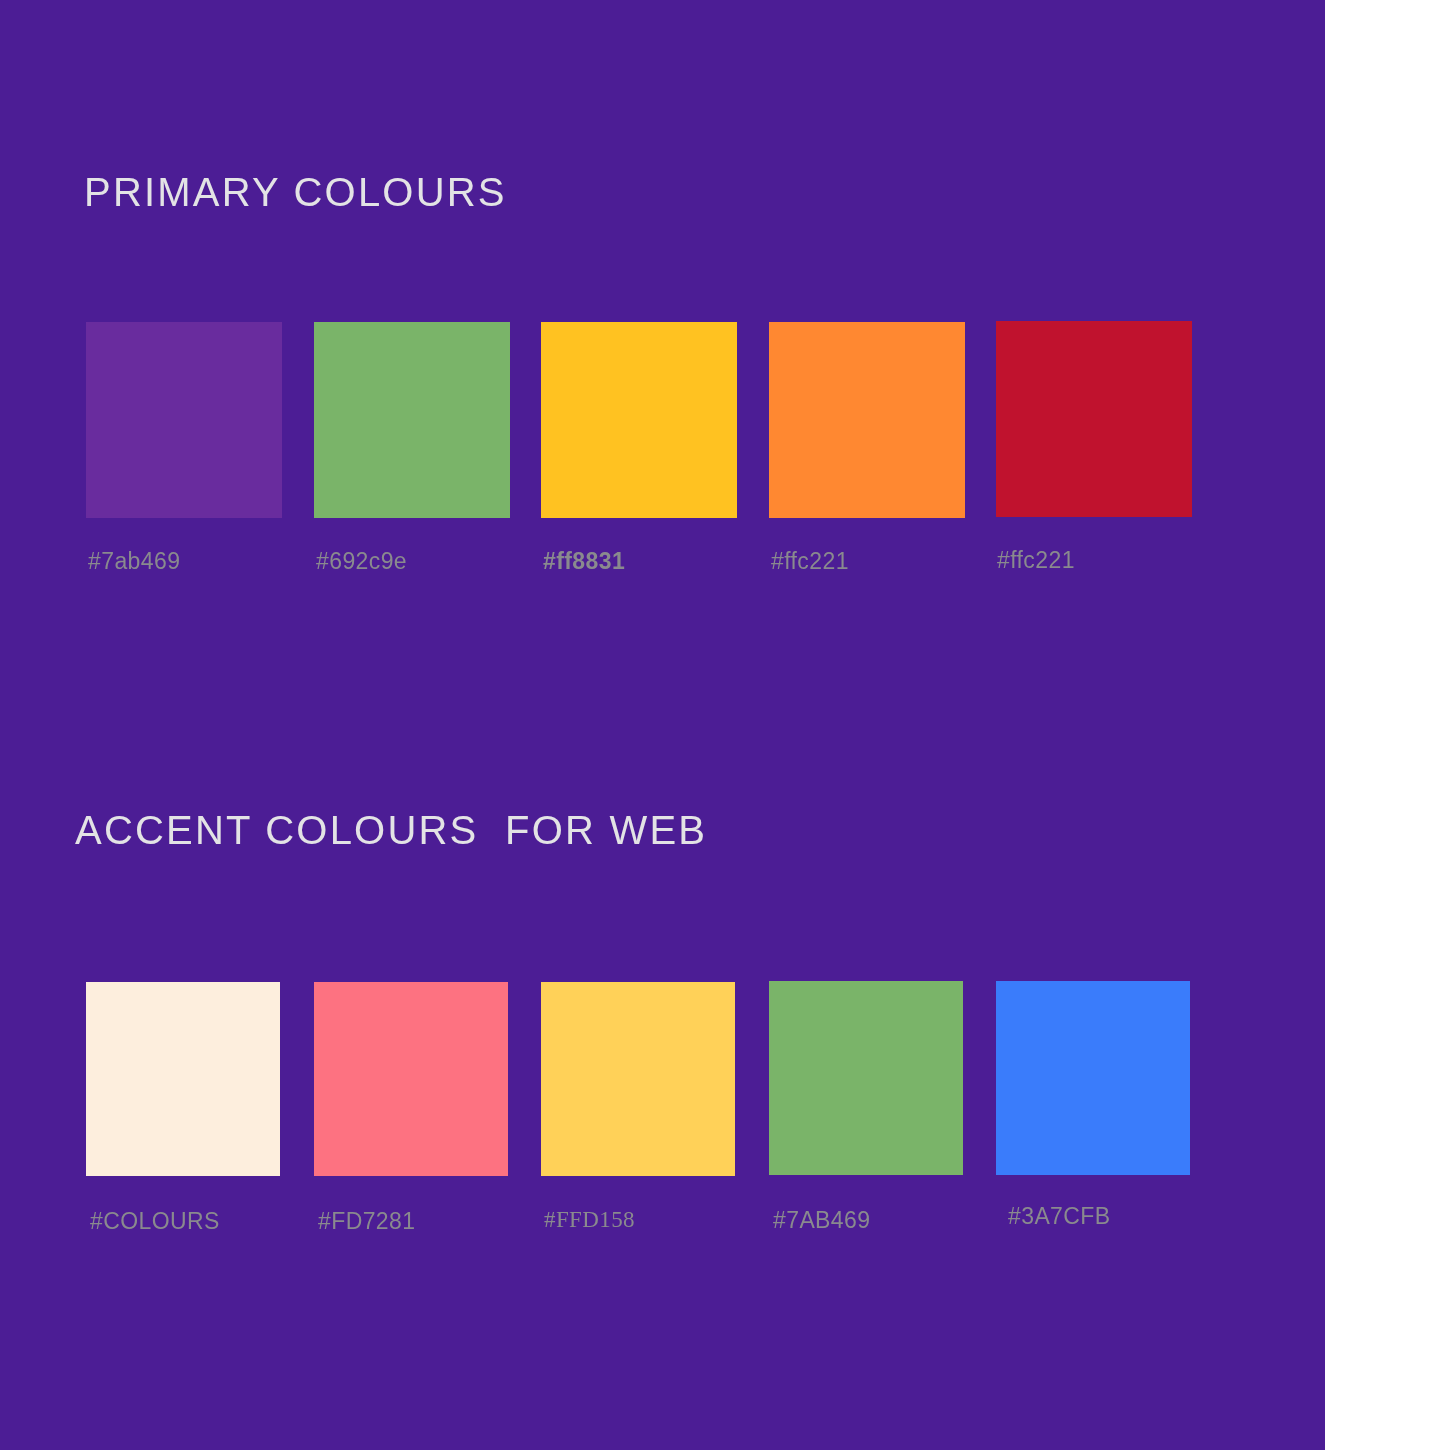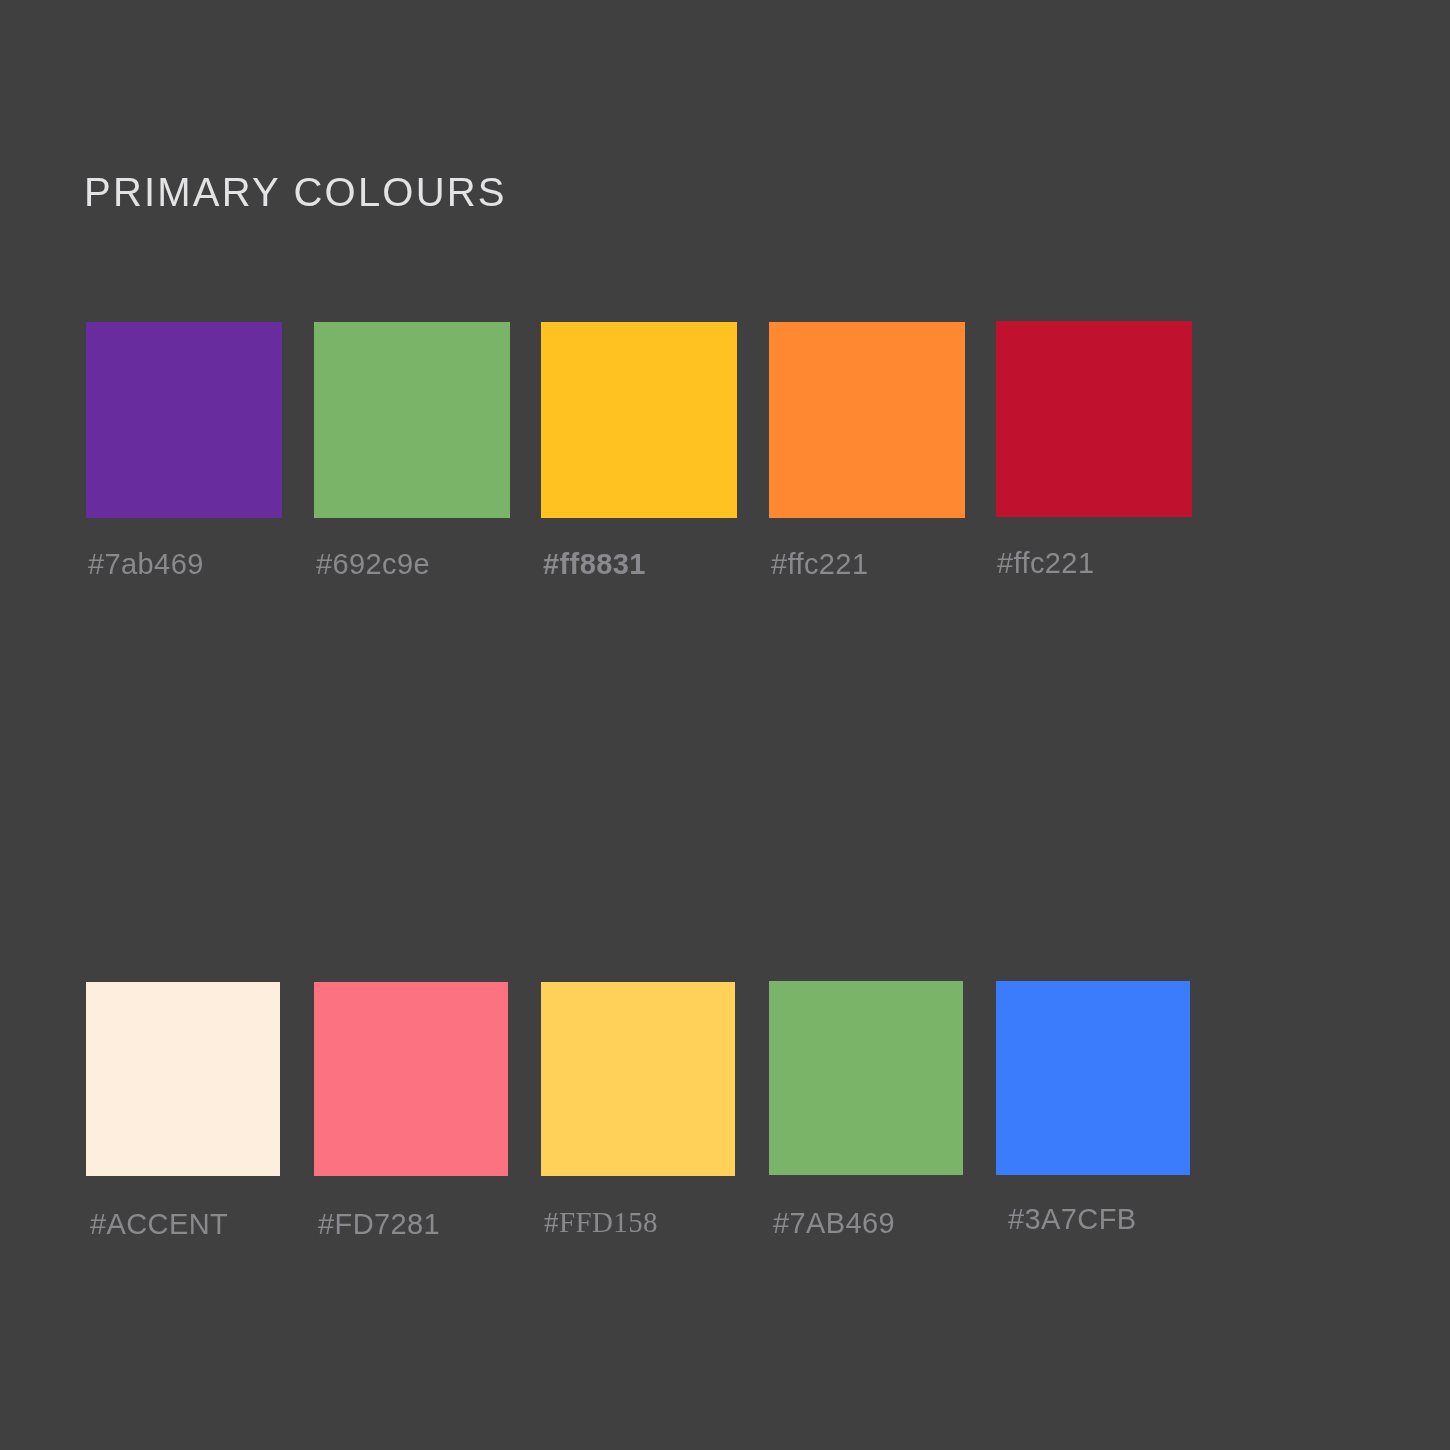--- a/index.html
+++ b/index.html
@@ -11,23 +11,23 @@
   body {
     width: 1450px;
     height: 1450px;
     font-family: "Liberation Sans", sans-serif;
     -webkit-font-smoothing: antialiased;
     overflow: hidden;
   }
 
   .page {
     position: relative;
-    width: 1450px;
+    width: 1325px;
     height: 1450px;
-    background: #404040;
+    background: #4c1d95;
   }
 
   
   .section-title {
     position: absolute;
     font-family: "Liberation Sans", sans-serif;
     font-size: 40px;
     font-weight: 400;
     letter-spacing: 2.2px;
     color: #e3e3e5;
@@ -51,21 +51,21 @@
 
   .swatch-chip {
     position: absolute;
     left: 0;
     top: 0;
   }
 
   .swatch-label {
     position: absolute;
     font-family: "Liberation Sans", sans-serif;
-    font-size: 29px;
+    font-size: 23px;
     font-weight: 400;
     letter-spacing: 0.4px;
     color: #8a8a8e;
     white-space: pre;
     line-height: 1;
   }
 
   
   .r1 .swatch-chip { width: 196px; height: 196px; }
   .r1 .c0 { left: 86px;  top: 322px; }
@@ -116,26 +116,27 @@
       <div class="swatch-label" style="color: rgb(138, 138, 142);">#ffc221</div>
     </div>
 
     <div class="swatch-cell c4">
       <div class="swatch-chip" style="background-color: rgb(192, 18, 46);"></div>
       <div class="swatch-label" style="color: rgb(138, 138, 142);">#ffc221</div>
     </div>
 
   </div>
 
+  <div class="section-title accent" style="color: rgb(227, 227, 229);">ACCENT COLOURS  FOR WEB</div>
 
   <div class="swatch-row r2">
 
     <div class="swatch-cell c0">
       <div class="swatch-chip" style="background-color: rgb(253, 238, 221);"></div>
-      <div class="swatch-label" style="color: rgb(138, 138, 142);">#ACCENT</div>
+      <div class="swatch-label" style="color: rgb(138, 138, 142);">#COLOURS</div>
     </div>
 
     <div class="swatch-cell c1">
       <div class="swatch-chip" style="background-color: rgb(253, 114, 129);"></div>
       <div class="swatch-label" style="color: rgb(138, 138, 142);">#FD7281</div>
     </div>
 
     <div class="swatch-cell c2">
       <div class="swatch-chip" style="background-color: rgb(255, 209, 88);"></div>
       <div class="swatch-label" style="color: rgb(138, 138, 142);">#FFD158</div>

